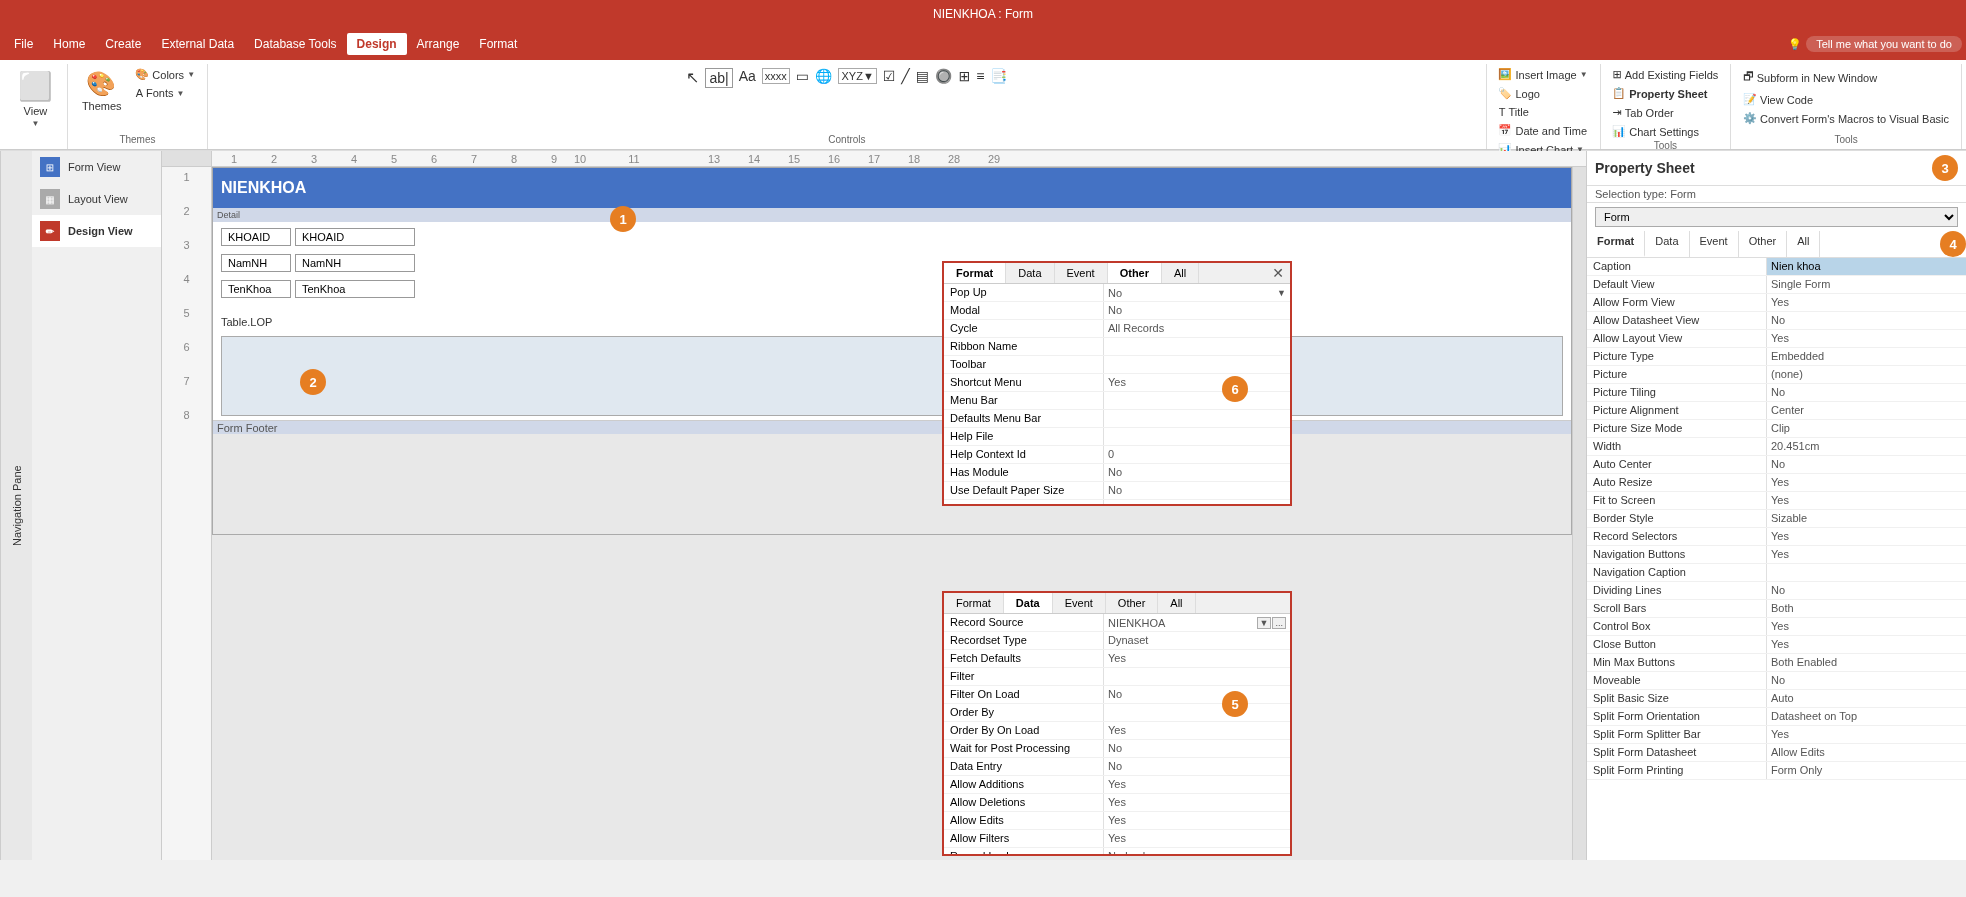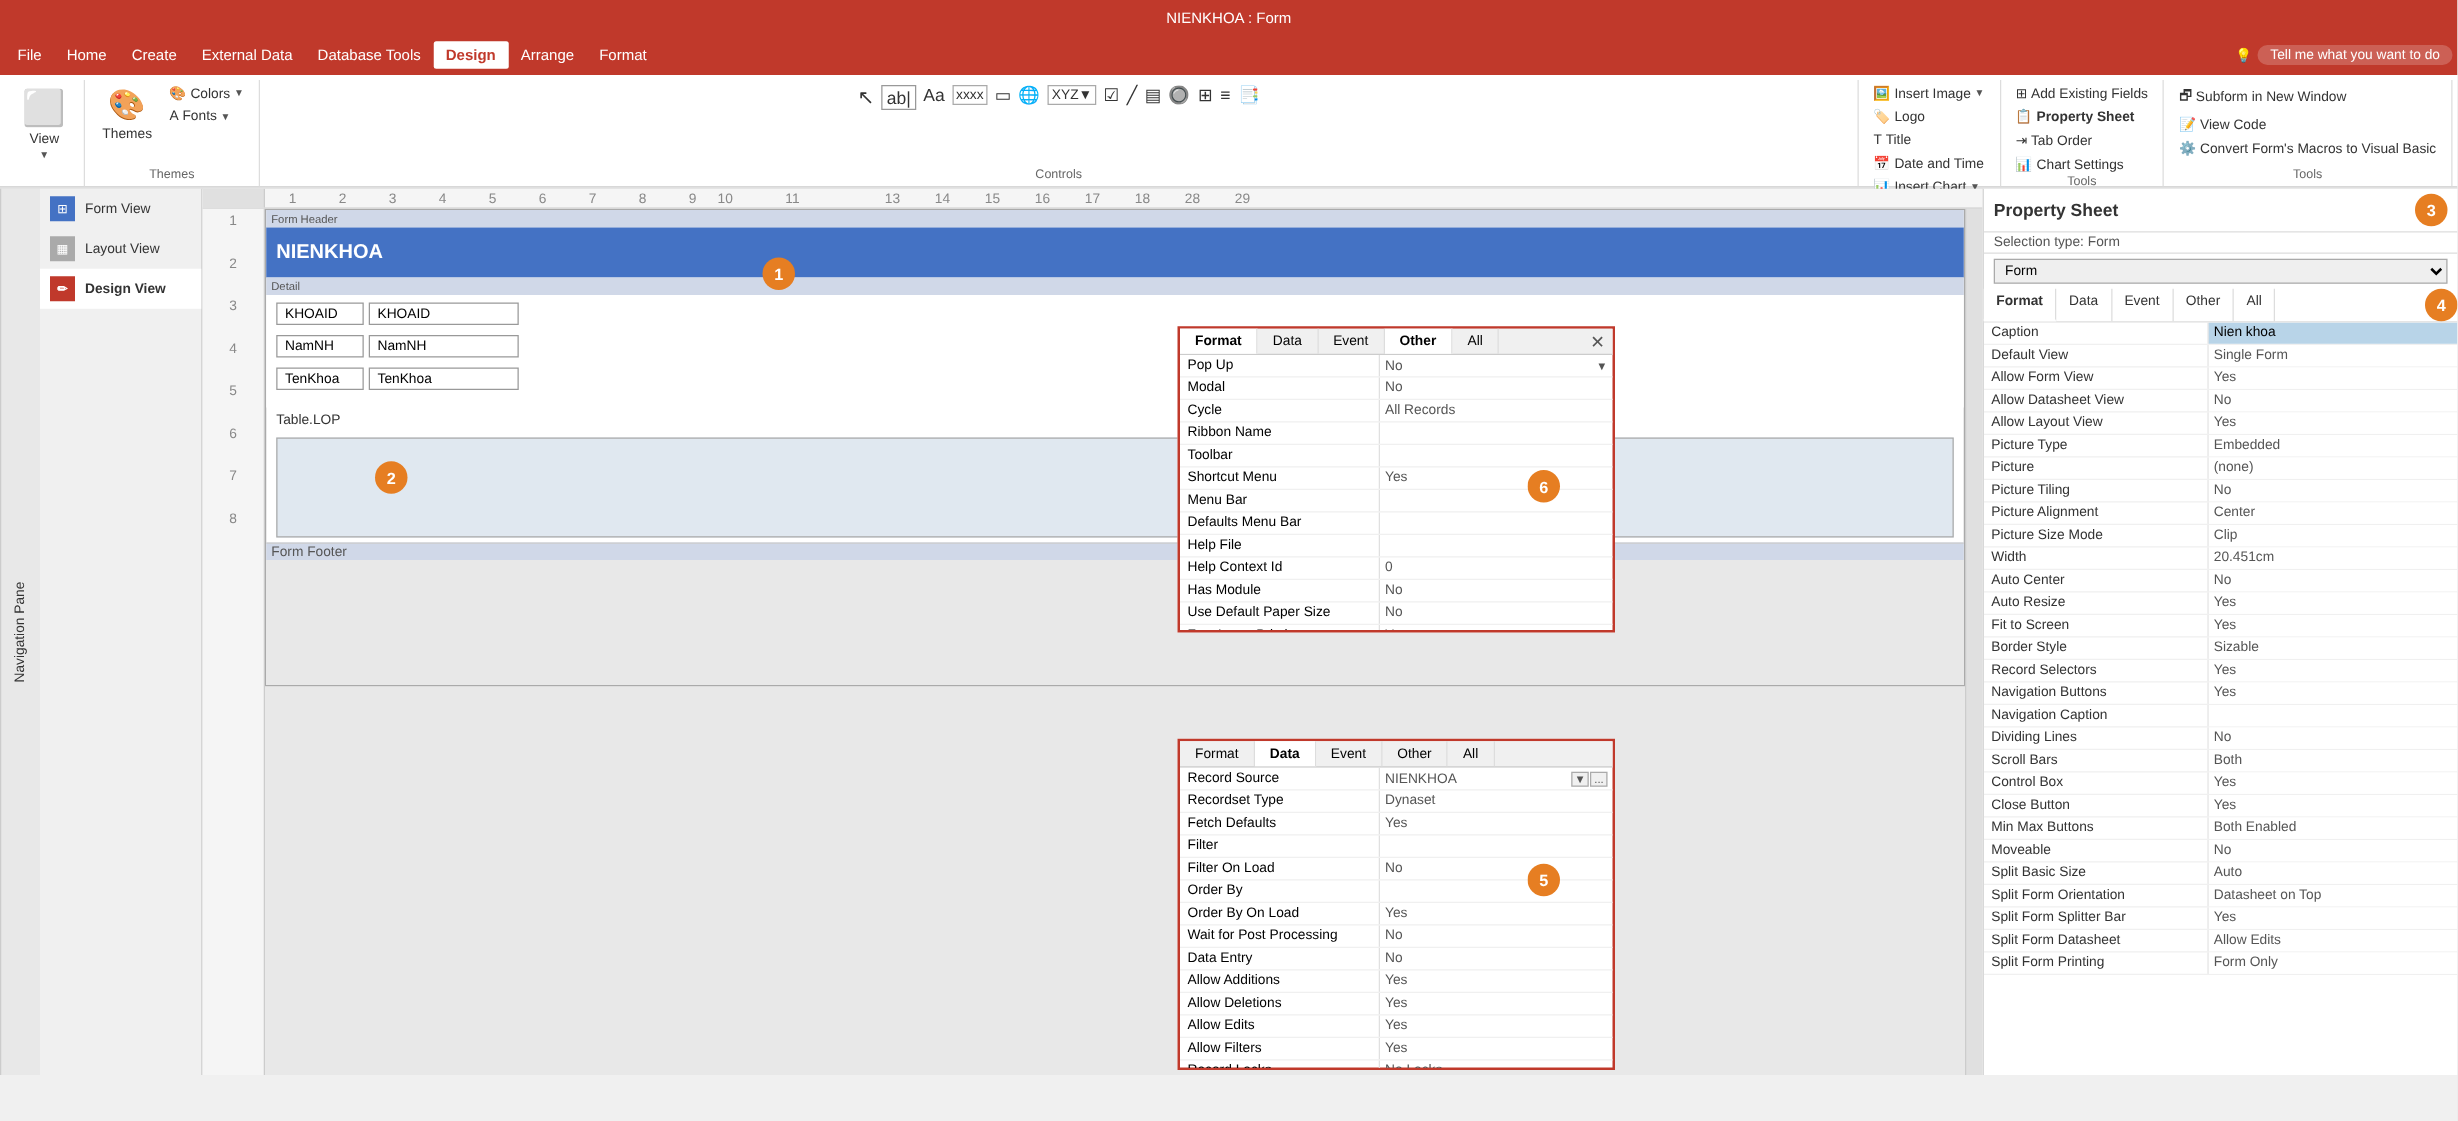--- a/index.html
+++ b/index.html
@@ -561,21 +561,20 @@
           <span>5</span>
           <span>6</span>
           <span>7</span>
           <span>8</span>
       </div>
 
       <div style="flex:1; position:relative; background:#e8e8e8; overflow:hidden;">
 
         <div style="position:absolute; left:0; top:0; right:14px; background:white; border:1px solid #aaa;">
 
-          <div style="background:#d0d8e8; height:14px; display:flex; align-items:center; padding:0 4px; font-size:9px; color:#555;">Form Header</div>
 
           <div style="background:#4472C4; height:40px; display:flex; align-items:center; padding:0 8px;">
             <span style="color:white; font-size:16px; font-weight:bold;">NIENKHOA</span>
           </div>
 
           <div style="background:#d0d8e8; height:14px; display:flex; align-items:center; padding:0 4px; font-size:9px; color:#555;">Detail</div>
 
           <div style="background:white; padding:6px 8px;">
             <div class="form-field-row">
               <div class="form-label">KHOAID</div>

